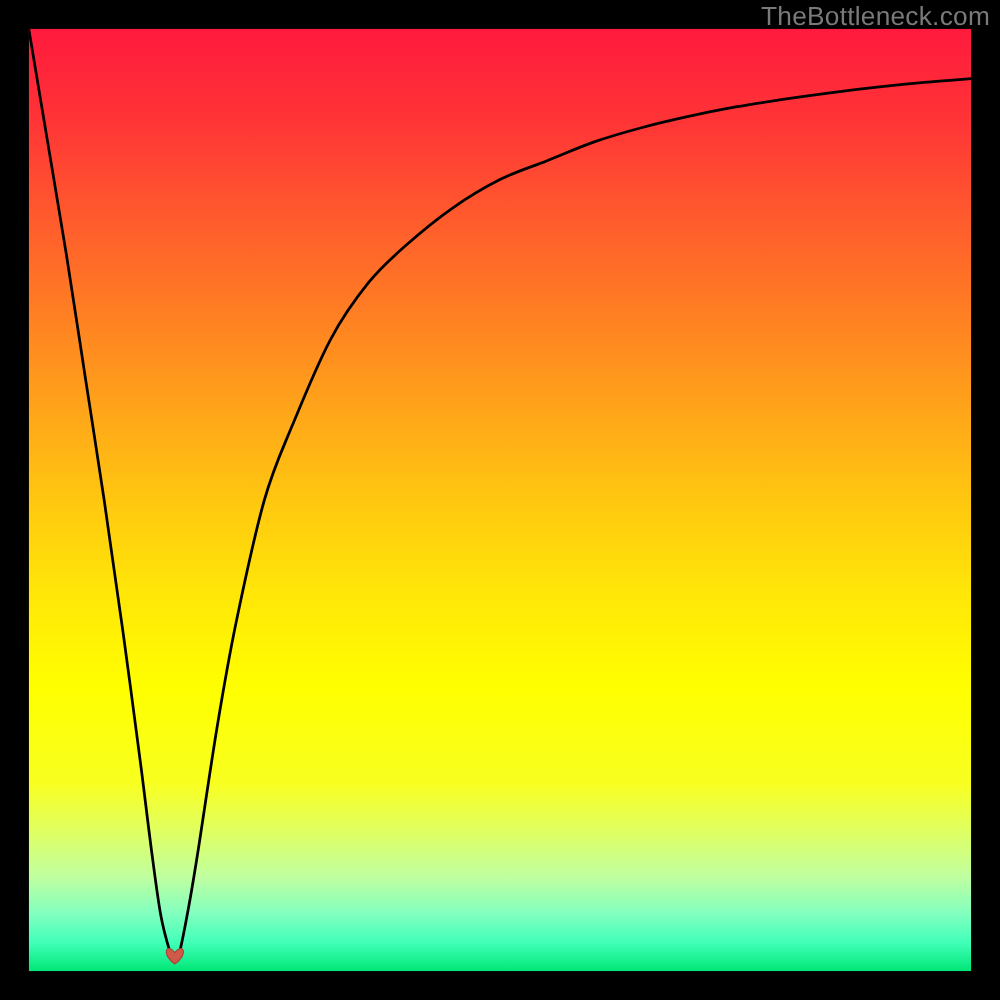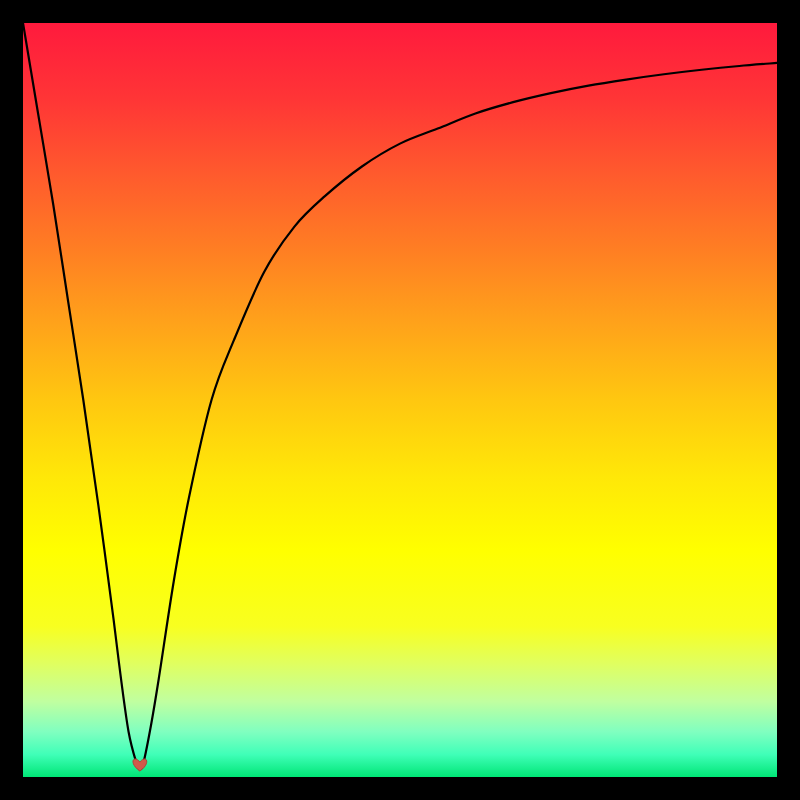--- a/index.html
+++ b/index.html
@@ -72,13 +72,14 @@
 <body>
 
 <div class="frame">
   <div class="plot-area">
     <div class="gradient"></div>
     <svg class="curve" viewBox="0 0 754 754" preserveAspectRatio="none">
       <path id="curve-path" fill="none" stroke="#000" stroke-width="2.2" stroke-linecap="round" stroke-linejoin="round" d="M 0 0 C 2.513333333333333 15.080000000000004, 10.053333333333335 60.32000000000001, 15.08 90.48000000000002 C 20.106666666666666 120.64000000000003, 25.133333333333333 149.54333333333338, 30.16 180.96000000000004 C 35.18666666666667 212.3766666666667, 40.21333333333333 246.3066666666667, 45.239999999999995 278.98 C 50.26666666666666 311.65333333333336, 55.29333333333333 343.07, 60.32 377 C 65.34666666666666 410.93, 70.37333333333333 446.1166666666667, 75.4 482.56 C 80.42666666666668 519.0033333333333, 86.71 566.7566666666667, 90.47999999999999 595.66 C 94.24999999999999 624.5633333333333, 95.50666666666667 637.13, 98.02000000000001 655.98 C 100.53333333333335 674.83, 103.04666666666668 694.9366666666667, 105.56000000000002 708.76 C 108.07333333333335 722.5833333333333, 111.215 732.6366666666667, 113.1 738.92 C 114.98499999999999 745.2033333333333, 115.61333333333334 746.46, 116.87 746.46 C 118.12666666666667 746.46, 118.755 746.4599999999999, 120.64 738.92 C 122.525 731.38, 125.66666666666667 715.0433333333333, 128.18 701.22 C 130.69333333333333 687.3966666666668, 131.95 679.8566666666667, 135.72 655.98 C 139.49 632.1033333333334, 145.77333333333334 588.12, 150.8 557.96 C 155.82666666666668 527.8000000000001, 159.59666666666666 505.18, 165.88 475.02 C 172.16333333333333 444.85999999999996, 180.95999999999998 403.39, 188.5 377 C 196.04000000000002 350.61, 202.32333333333338 338.04333333333335, 211.12000000000003 316.68 C 219.91666666666669 295.31666666666666, 231.2266666666667 267.66999999999996, 241.28 248.82 C 251.33333333333331 229.97, 261.38666666666666 216.1466666666667, 271.44 203.58000000000004 C 281.49333333333334 191.01333333333338, 290.29 183.4733333333333, 301.6 173.41999999999996 C 312.91 163.36666666666662, 326.73333333333335 152.05666666666664, 339.3 143.26 C 351.8666666666667 134.46333333333334, 364.43333333333334 126.9233333333333, 377 120.63999999999999 C 389.56666666666666 114.35666666666667, 402.1333333333334 110.58666666666672, 414.70000000000005 105.56000000000006 C 427.2666666666667 100.5333333333334, 439.8333333333333 94.87833333333337, 452.4 90.48000000000002 C 464.96666666666664 86.08166666666666, 477.53333333333336 82.56299999999997, 490.1 79.16999999999996 C 502.6666666666667 75.77699999999994, 515.2333333333333 72.88666666666661, 527.8 70.12199999999996 C 540.3666666666666 67.3573333333333, 552.9333333333333 64.844, 565.5 62.581999999999994 C 578.0666666666667 60.31999999999999, 590.6333333333334 58.43499999999997, 603.2 56.549999999999955 C 615.7666666666667 54.66499999999994, 628.3333333333333 52.90566666666658, 640.9 51.271999999999935 C 653.4666666666667 49.638333333333286, 666.0333333333333 48.13033333333336, 678.6 46.74800000000005 C 691.1666666666667 45.36566666666673, 703.7333333333333 44.10900000000007, 716.3 42.978000000000065 C 728.8666666666666 41.84700000000006, 747.7166666666667 40.464666666666666, 754 39.96199999999999"></path>
       <path id="marker-path" fill="#d05a4a" stroke="#b04438" stroke-width="1" d="M 116.87 748.09 C 105.17 739.99, 110.57000000000001 730.99, 116.87 739.09 C 123.17 730.99, 128.57 739.99, 116.87 748.09 Z"></path>
     </svg>
   </div>
+  <div class="watermark">TheBottleneck.com</div>
 </div>
 
 </body></html>

